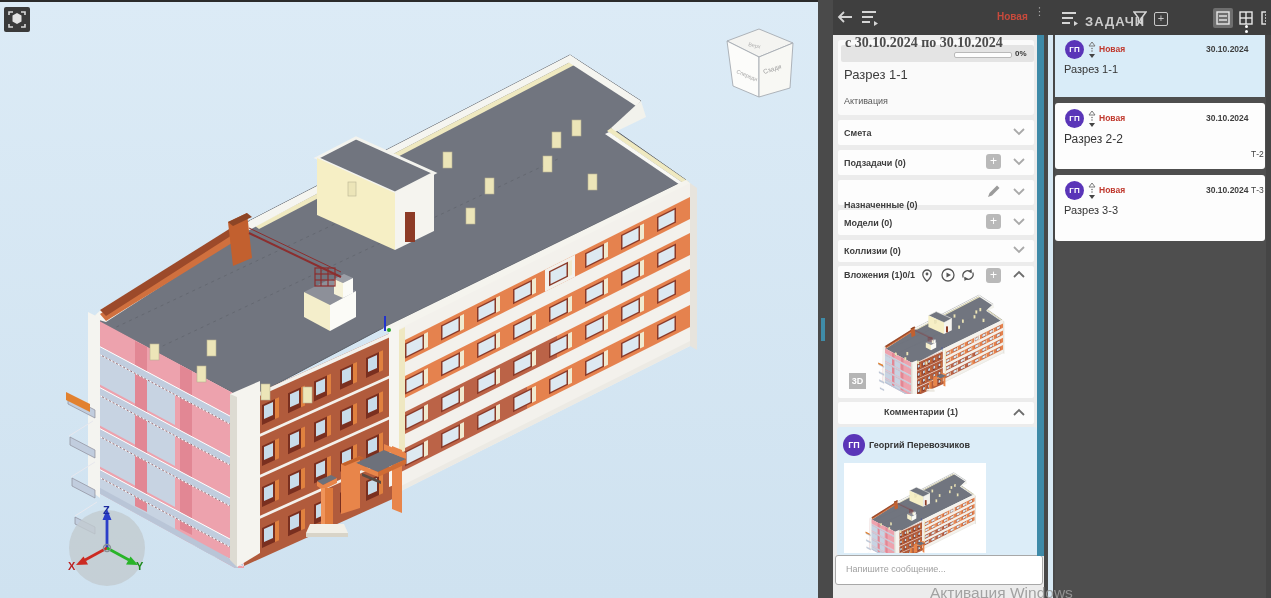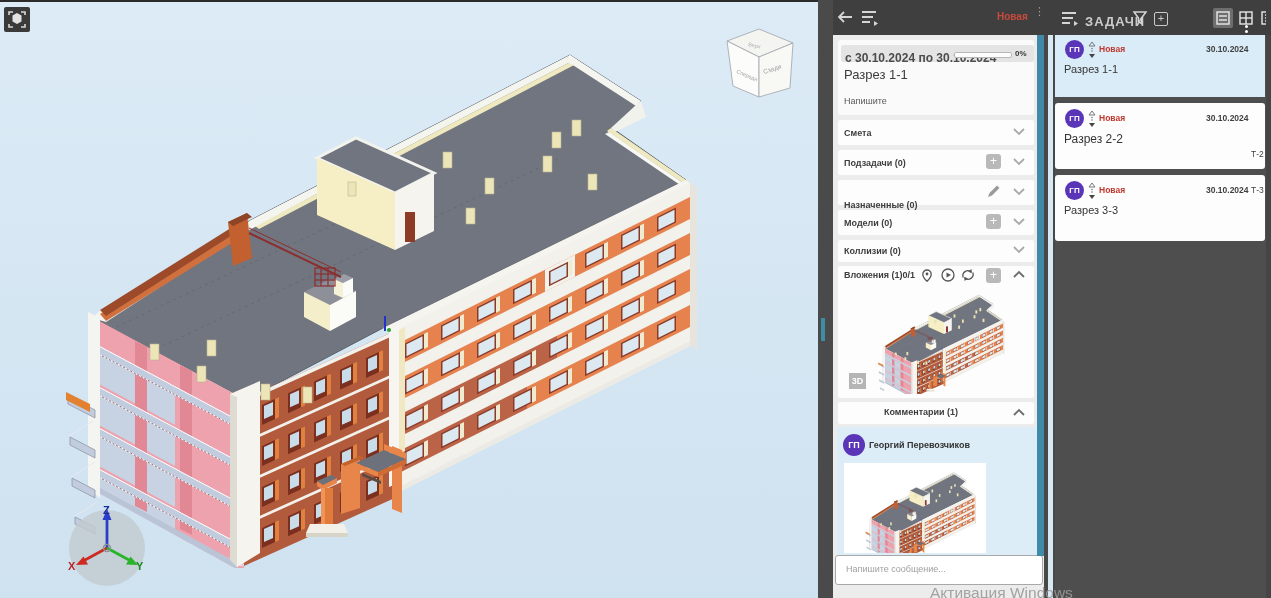--- a/index.html
+++ b/index.html
@@ -301,25 +301,25 @@
         <path d="M26 4 h14 M26 9 h11 M26 14 h8"></path>
       </g>
       <path d="M38 13 l4 2.5 l-4 2.5 z" fill="#d5d5d5"></path>
     </svg>
     <div class="abs" style="left:46px;top:12px;font-size:12px;letter-spacing:0.5px;color:#cbcbcb;font-weight:bold;margin-top:33px;">TESTPDF-1</div>
     <div class="abs" style="left:164px;top:11px;font-size:10px;color:#c84a3c;font-weight:bold;">Новая</div>
     <div class="abs" style="left:201px;top:9px;color:#a9a9a9;font-size:11px;line-height:5px;">⋮</div>
 
     <div class="abs" style="left:5px;top:40px;width:196px;height:75px;background:#fafafa;border-radius:3px;"></div>
     <div class="abs" style="left:8px;top:45px;width:193px;height:17px;background:#e4e4e4;border-radius:2px;"></div>
-    <div class="abs" style="left:12px;top:51px;font-size:12px;color:#4c4c4c;font-weight:bold;">с 30.10.2024 по 30.10.2024</div>
+    <div class="abs" style="left:12px;top:35px;font-size:14px;color:#4c4c4c;font-weight:bold;font-family:Liberation Serif, serif;">с 30.10.2024 по 30.10.2024</div>
     <div class="abs" style="left:121px;top:52px;width:56px;height:4px;background:#fdfdfd;border:1px solid #b9b9b9;border-radius:2px;"></div>
     <div class="abs" style="left:182px;top:49px;font-size:8px;color:#383838;font-weight:bold;">0%</div>
     <div class="abs" style="left:11px;top:67px;font-size:13px;color:#3c3c3c;">Разрез 1-1</div>
-    <div class="abs" style="left:11px;top:96px;font-size:9px;color:#585858;">Напишите</div>
+    <div class="abs" style="left:11px;top:96px;font-size:9px;color:#585858;">Активация</div>
 
     <div class="abs" style="left:5px;top:120px;width:196px;height:25px;background:#fdfdfd;border-radius:2px;"></div>
     <div class="abs" style="left:11px;top:128px;font-size:9px;color:#3d3d3d;font-weight:bold;">Смета</div>
     <svg class="abs" style="left:180px;top:128px" width="12" height="8" viewBox="0 0 12 8">
         <path d="M1 1 l5 5 l5 -5" stroke="#a9a9a9" stroke-width="1.8" fill="none"></path>
       </svg>
 
     <div class="abs" style="left:5px;top:150px;width:196px;height:25px;background:#fdfdfd;border-radius:2px;"></div>
     <div class="abs" style="left:11px;top:158px;font-size:9px;color:#3d3d3d;font-weight:bold;">Подзадачи (0)</div>
     <div class="abs" style="left:153px;top:154px;width:15px;height:15px;background:#b9b9b9;border-radius:3px;color:#fff;font-size:12px;text-align:center;line-height:14px;">+</div>

